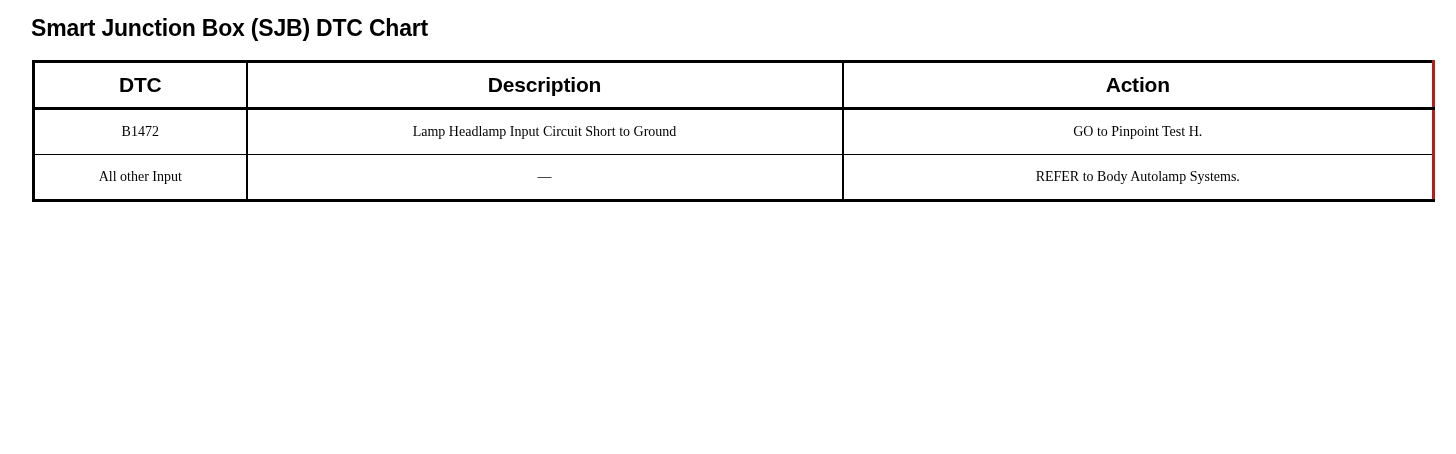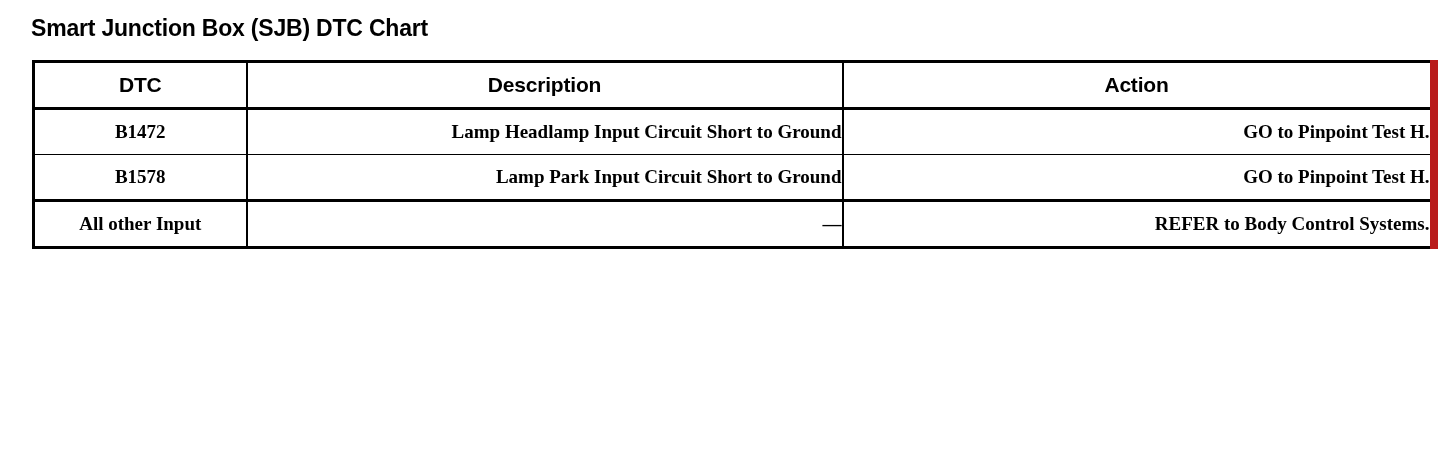--- a/index.html
+++ b/index.html
@@ -71,55 +71,55 @@
   }
   table.dtc-table tr:last-child td {
     border-bottom: 3px solid #000000;
   }
   table.dtc-table th:first-child,
   table.dtc-table td:first-child {
     border-left: 3px solid #000000;
   }
   table.dtc-table th:last-child,
   table.dtc-table td:last-child {
-    border-right: 8px solid #b91c1c;
+    border-right: 3px solid #b91c1c;
   }
 
   
   tr.head th {
     height: 44px;
     font-family: "Liberation Sans", "DejaVu Sans", sans-serif;
     font-weight: bold;
     font-size: 21px;
     text-align: center;
     letter-spacing: -0.2px;
     border-bottom: 3px solid #000000;
   }
 
   
   tr.body-row td {
     height: 44px;
     font-family: "Liberation Serif", "DejaVu Serif", serif;
-    font-weight: bold;
-    font-size: 19px;
+    font-weight: normal;
+    font-size: 14px;
     line-height: 24px;
   }
 
   td.cell-dtc {
     text-align: center;
     padding: 0 6px;
     white-space: nowrap;
   }
   td.cell-desc {
-    text-align: right;
+    text-align: center;
     padding: 0 8px 0 14px;
     white-space: nowrap;
   }
   td.cell-act {
-    text-align: right;
+    text-align: center;
     padding: 0 8px 0 14px;
     white-space: nowrap;
   }
 
   
   tr.thick-below td { border-bottom: 3px solid #000000; }
 </style>
 </head>
 <body>
 
@@ -140,27 +140,22 @@
           <th>Description</th>
           <th>Action</th>
         </tr>
       </thead>
       <tbody>
         <tr class="body-row">
           <td class="cell-dtc">B1472</td>
           <td class="cell-desc">Lamp Headlamp Input Circuit Short to Ground</td>
           <td class="cell-act">GO to Pinpoint Test H.</td>
         </tr>
-        <tr class="body-row thick-below">
-          <td class="cell-dtc">B1578</td>
-          <td class="cell-desc">Lamp Park Input Circuit Short to Ground</td>
-          <td class="cell-act">GO to Pinpoint Test H.</td>
-        </tr>
         <tr class="body-row">
           <td class="cell-dtc">All other Input</td>
           <td class="cell-desc">—</td>
-          <td class="cell-act">REFER to Body Control Systems.</td>
+          <td class="cell-act">REFER to Body Autolamp Systems.</td>
         </tr>
       </tbody>
     </table>
   </div>
 
 </div>
 
 </body></html>

